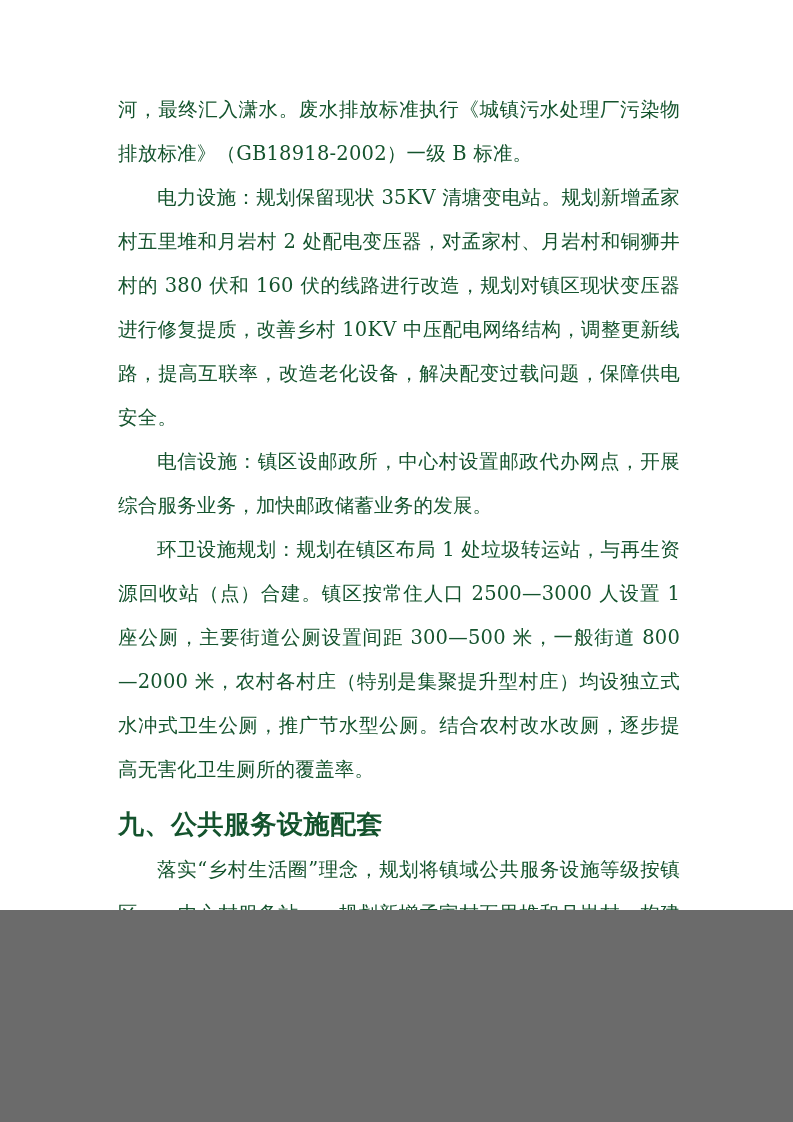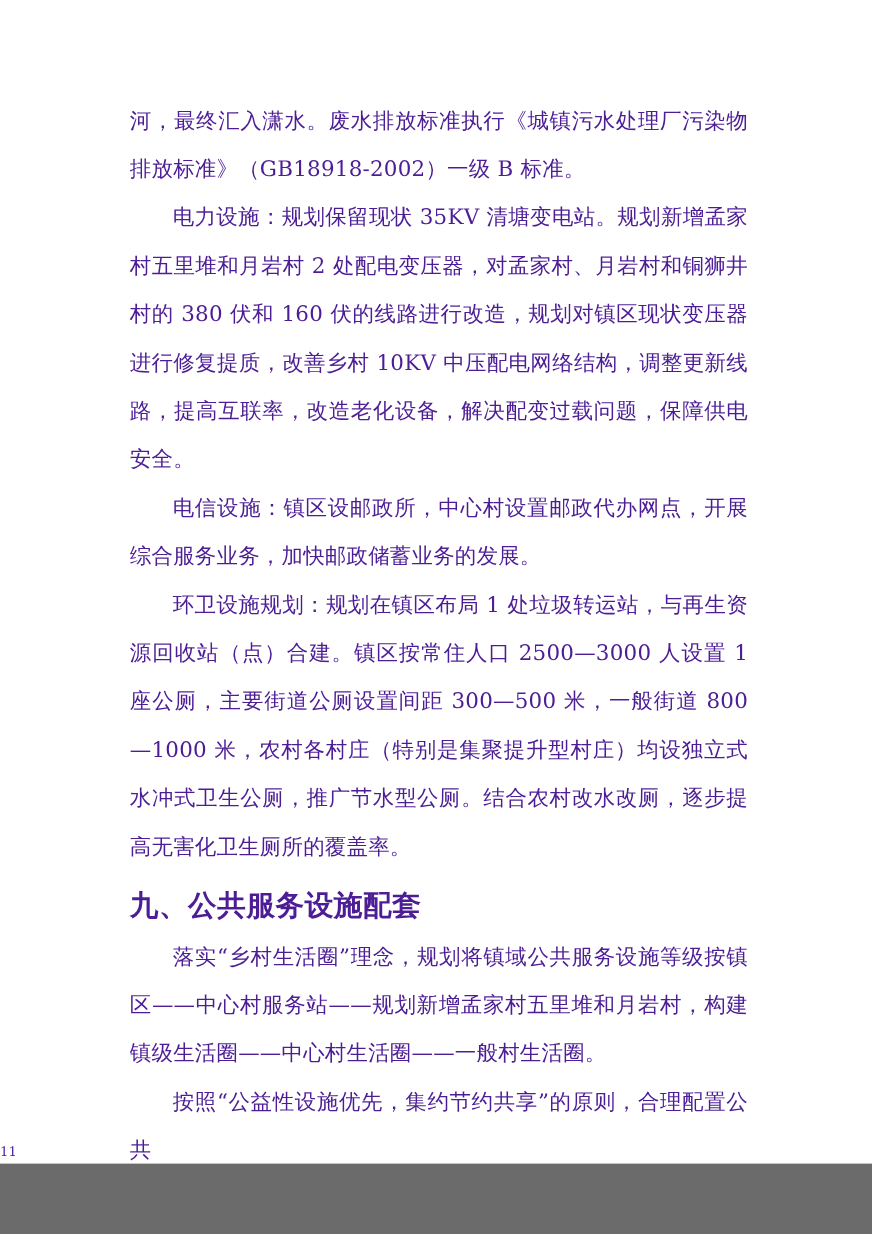--- a/index.html
+++ b/index.html
@@ -7,26 +7,26 @@
     padding: 0;
     background: #6b6b6b;
   }
   body {
     display: flex;
     justify-content: center;
   }
   .page {
     position: relative;
     width: 793px;
-    height: 1058px;
+    height: 910px;
     background: #ffffff;
     box-sizing: border-box;
     overflow: hidden;
     font-family: "DejaVu Serif", "Liberation Serif", serif;
-    color: #4c1d95;
+    color: #14532d;
   }
   .content {
     position: absolute;
     left: 118px;
     top: 88px;
     width: 562px;
   }
   p.para {
     margin: 0 0 0.0em 0;
     font-size: 19.5px;
@@ -58,21 +58,21 @@
 </style>
 </head>
 <body>
 
 <div class="page">
   <div class="content">
 
     <p class="para">河，最终汇入潇水。废水排放标准执行《城镇污水处理厂污染物排放标准》（GB18918-2002）一级 B 标准。</p>
     <p class="para indent">电力设施：规划保留现状 35KV 清塘变电站。规划新增孟家村五里堆和月岩村 2 处配电变压器，对孟家村、月岩村和铜狮井村的 380 伏和 160 伏的线路进行改造，规划对镇区现状变压器进行修复提质，改善乡村 10KV 中压配电网络结构，调整更新线路，提高互联率，改造老化设备，解决配变过载问题，保障供电安全。</p>
     <p class="para indent">电信设施：镇区设邮政所，中心村设置邮政代办网点，开展综合服务业务，加快邮政储蓄业务的发展。</p>
-    <p class="para indent">环卫设施规划：规划在镇区布局 1 处垃圾转运站，与再生资源回收站（点）合建。镇区按常住人口 2500—3000 人设置 1 座公厕，主要街道公厕设置间距 300—500 米，一般街道 800—1000 米，农村各村庄（特别是集聚提升型村庄）均设独立式水冲式卫生公厕，推广节水型公厕。结合农村改水改厕，逐步提高无害化卫生厕所的覆盖率。</p>
+    <p class="para indent">环卫设施规划：规划在镇区布局 1 处垃圾转运站，与再生资源回收站（点）合建。镇区按常住人口 2500—3000 人设置 1 座公厕，主要街道公厕设置间距 300—500 米，一般街道 800—2000 米，农村各村庄（特别是集聚提升型村庄）均设独立式水冲式卫生公厕，推广节水型公厕。结合农村改水改厕，逐步提高无害化卫生厕所的覆盖率。</p>
 
     <h2 class="heading">九、公共服务设施配套</h2>
 
     <p class="para indent">落实“乡村生活圈”理念，规划将镇域公共服务设施等级按镇区——中心村服务站——规划新增孟家村五里堆和月岩村，构建镇级生活圈——中心村生活圈——一般村生活圈。</p>
     <p class="para indent">按照“公益性设施优先，集约节约共享”的原则，合理配置公共</p>
 
   </div>
 
   <div class="pagenum">11</div>
 </div>

